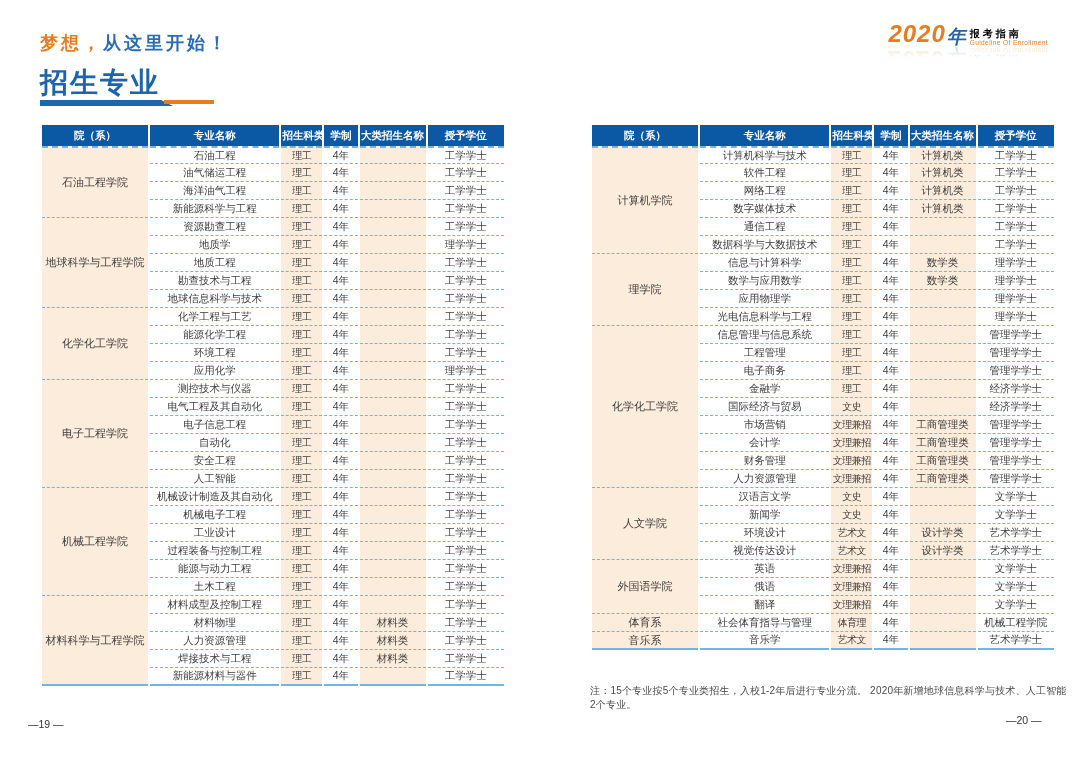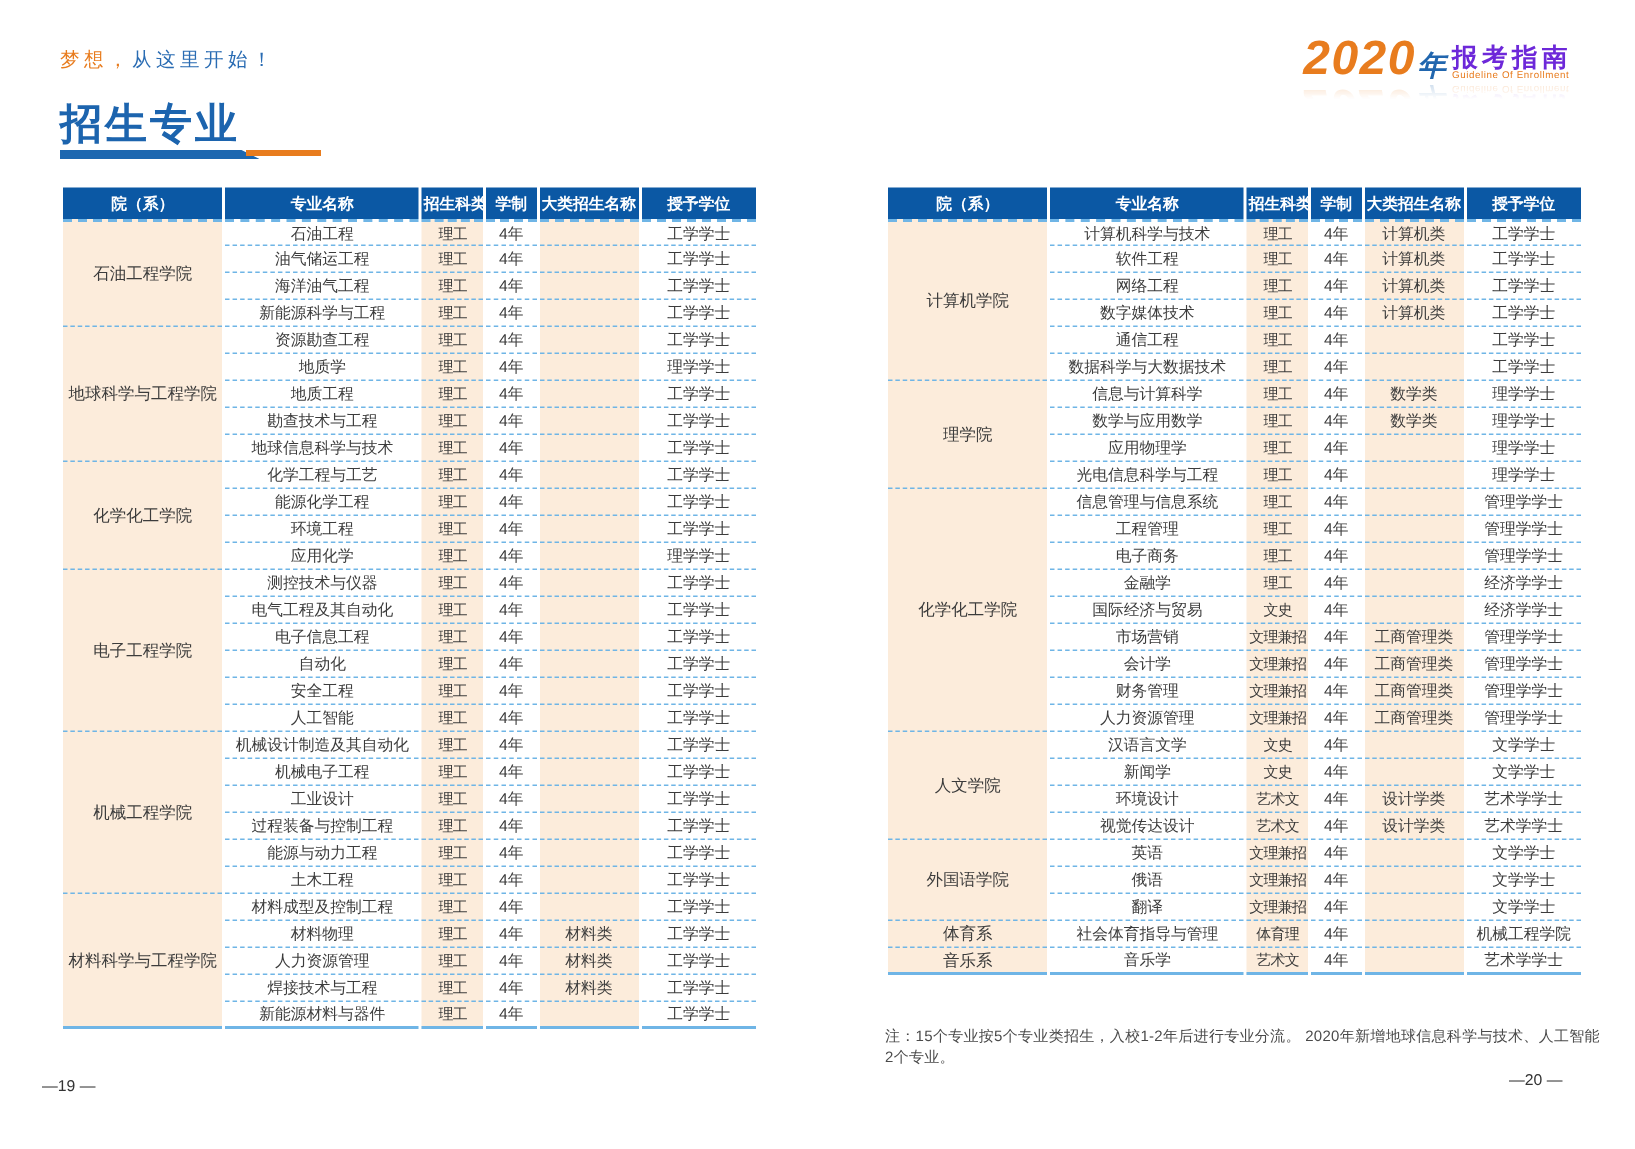--- a/index.html
+++ b/index.html
@@ -11,32 +11,32 @@
     --text:#3c3c3c;
   }
   *{margin:0;padding:0;box-sizing:border-box;}
   html,body{background:#ffffff;}
   body{
     width:1090px;height:766px;position:relative;overflow:hidden;
     font-family:"Liberation Sans", sans-serif;color:var(--text);
   }
   
   .slogan{
-    position:absolute;left:40px;top:31px;font-size:13px;font-weight:normal;
+    position:absolute;left:40px;top:31px;font-size:18px;font-weight:bold;
     letter-spacing:3px;font-family:"Liberation Serif", serif;
   }
   .slogan .s-orange{color:var(--accent-orange);}
   .slogan .s-blue{color:#2a6cb3;}
   
   .masthead{position:absolute;right:42px;top:22px;text-align:right;}
   .mast-line{display:flex;align-items:flex-end;justify-content:flex-end;white-space:nowrap;}
-  .mast-year{font-size:32px;font-weight:bold;font-style:italic;color:var(--accent-orange);letter-spacing:1px;line-height:1;}
+  .mast-year{font-size:24px;font-weight:bold;font-style:italic;color:var(--accent-orange);letter-spacing:1px;line-height:1;}
   .mast-year-cn{font-size:19px;font-weight:bold;font-style:italic;color:#2166ae;line-height:1;margin-left:1px;}
   .mast-title-block{display:inline-block;text-align:left;margin-left:4px;margin-bottom:0px;}
-  .mast-title{display:block;font-size:17px;font-weight:bold;color:#6d28d9;letter-spacing:3px;line-height:1.05;}
+  .mast-title{display:block;font-size:10px;font-weight:bold;color:#000000;letter-spacing:3px;line-height:1.05;}
   .mast-sub{display:block;font-size:6.5px;color:var(--accent-orange);letter-spacing:.4px;line-height:1;}
   .mast-reflection{
     transform:scaleY(-1);opacity:.22;height:13px;overflow:hidden;margin-top:1px;
     -webkit-mask-image:linear-gradient(to bottom, transparent 15%, #000 95%);
             mask-image:linear-gradient(to bottom, transparent 15%, #000 95%);
   }
   
   .section-title{
     position:absolute;left:40px;top:64px;font-size:28px;font-weight:bold;
     color:var(--title-blue);letter-spacing:2px;

